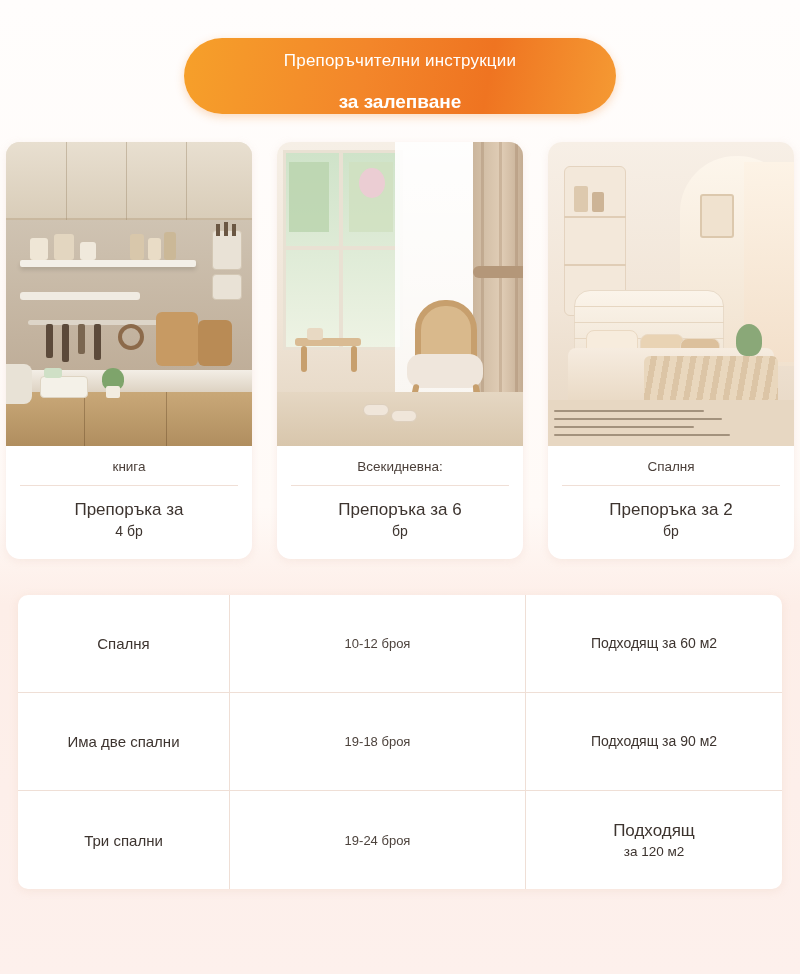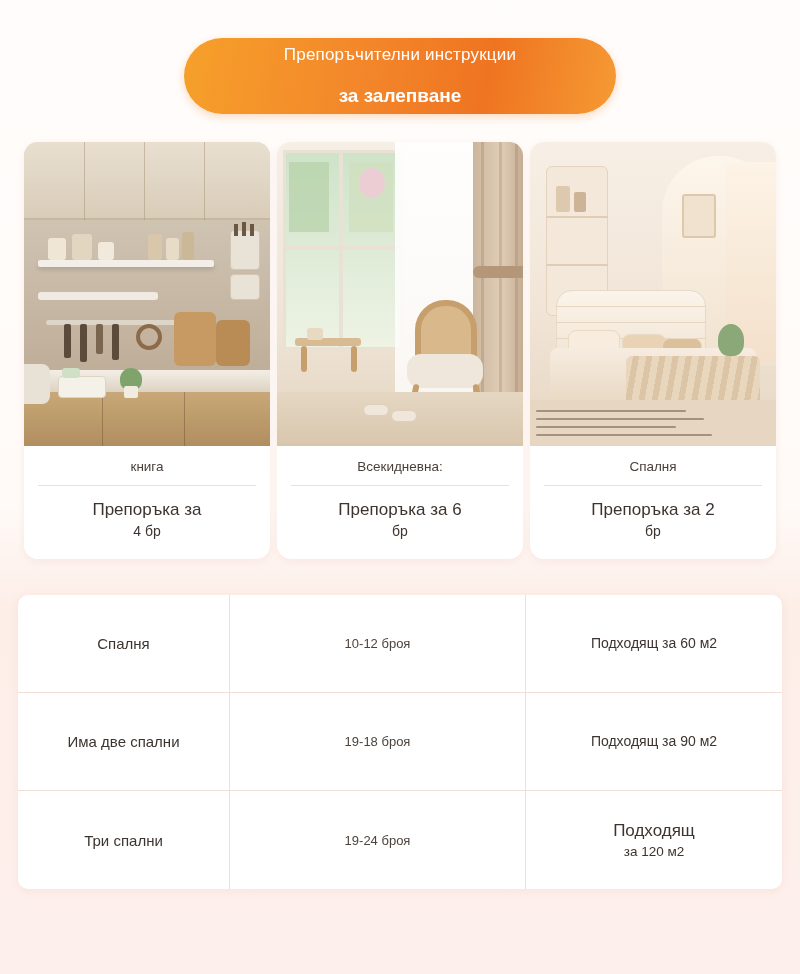--- a/index.html
+++ b/index.html
@@ -29,42 +29,42 @@
   }
   .banner {
     width: 432px;
     height: 76px;
     border-radius: 38px;
     background: linear-gradient(100deg, #f6a02a 0%, #f3862a 42%, #ef7421 70%, #f59a33 100%);
     box-shadow: 0 3px 10px rgba(236,130,40,0.28);
     display: flex;
     flex-direction: column;
     align-items: center;
-    justify-content: center;
+    justify-content: flex-end;
     color: #ffffff;
     text-align: center;
   }
   .banner .line1 {
     font-size: 17px;
     letter-spacing: .2px;
     line-height: 22px;
   }
   .banner .line2 {
     font-size: 19px;
     font-weight: bold;
     line-height: 24px;
     margin-top: 18px;
   }
 
   
   .cards {
     margin-top: 28px;
     display: flex;
     justify-content: space-between;
-    padding: 0 24px;
+    padding: 0 6px;
   }
   .card {
     width: 246px;
     background: #ffffff;
     border-radius: 14px;
     overflow: hidden;
     box-shadow: 0 2px 8px rgba(216,180,160,0.18);
     display: flex;
     flex-direction: column;
   }

